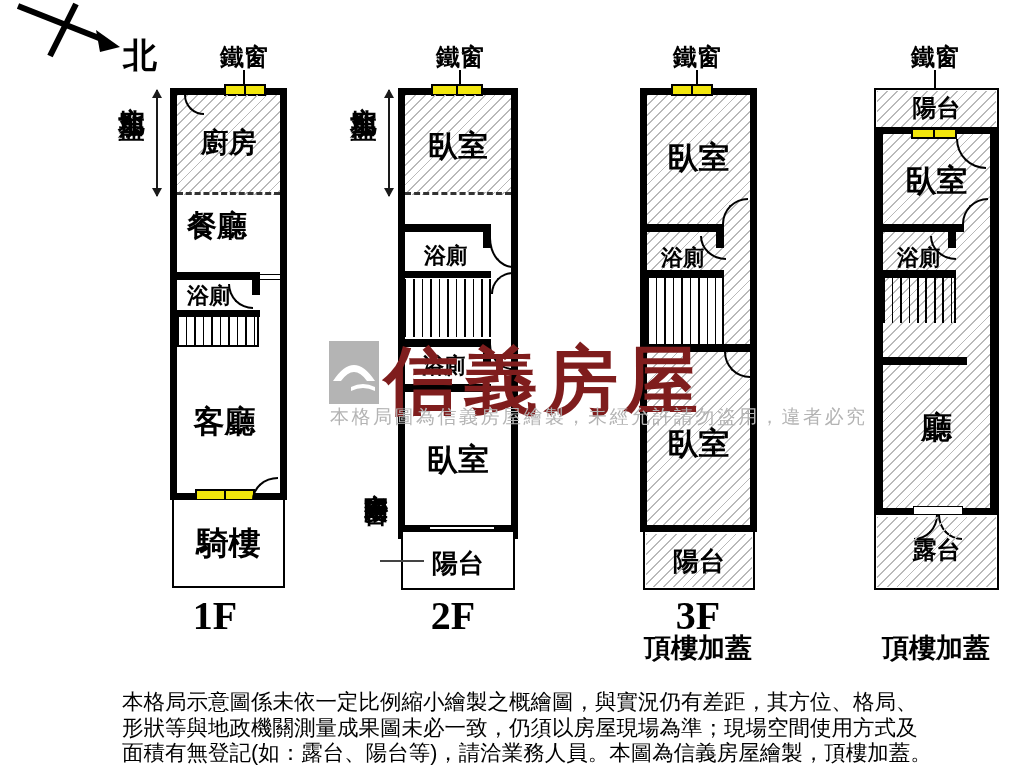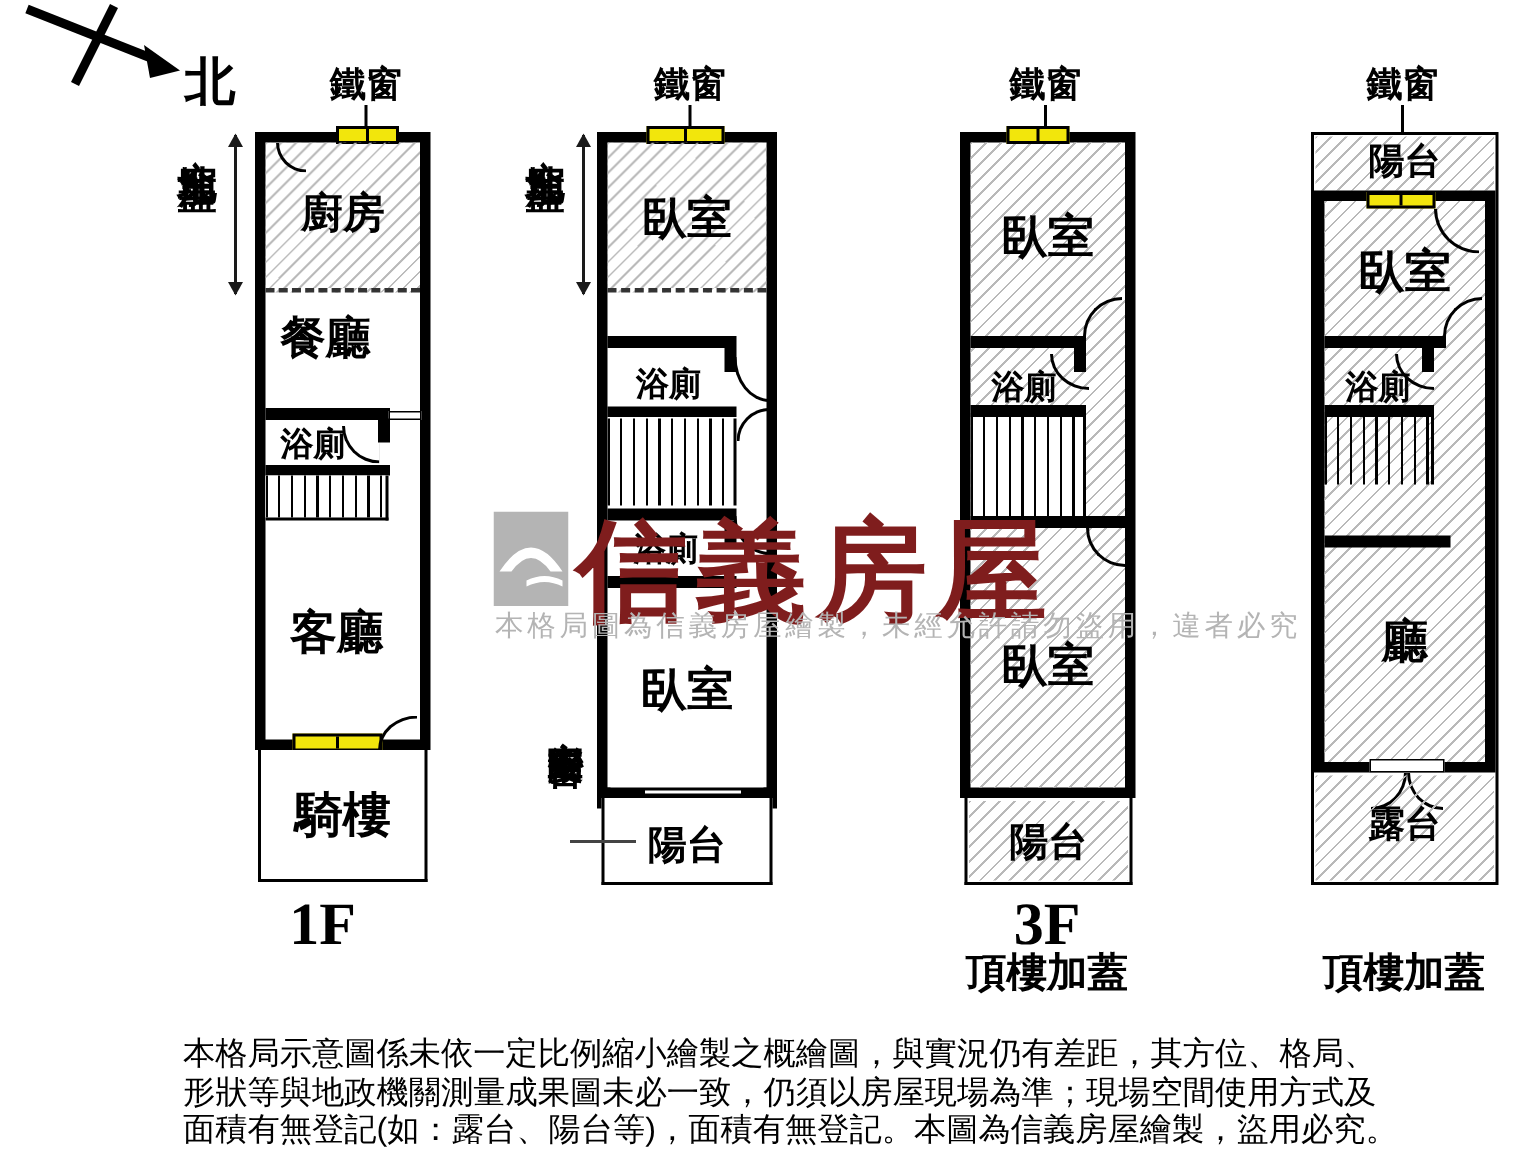--- a/index.html
+++ b/index.html
@@ -97,20 +97,21 @@
 
   <div class="rlabel" style="left:405px;top:444px;width:106px;font-size:31px;">臥室</div>
   <div class="pivot" style="left:398px;top:525px;width:9px;height:14px;"></div>
   <div class="pivot" style="left:509px;top:525px;width:9px;height:14px;"></div>
   <div class="abs" style="left:430px;top:527px;width:64px;height:2px;background:#fff;"></div>
   <div class="thinrect" style="left:401px;top:532px;width:114px;height:58px;border-top:none;"></div>
   <div class="rlabel" style="left:401px;top:550px;width:114px;font-size:26px;">陽台</div>
 
   <div class="vtext" style="left:360px;top:474px;font-size:24px;height:130px;letter-spacing:2px;">室內變陽台</div>
   <div class="abs" style="left:380px;top:560px;width:44px;height:2px;background:#444;"></div>
+  <div class="floorlab" style="left:418px;top:592px;width:70px;">2F</div>
 
   <div class="rlabel" style="left:665px;top:45px;width:64px;font-size:24px;">鐵窗</div>
   <div class="leader" style="left:696px;top:70px;width:2px;height:17px;"></div>
 
   <div class="wallrect" style="left:640px;top:88px;width:117px;height:444px;"></div>
   <div class="hatch" style="left:647px;top:95px;width:103px;height:430px;"></div>
   <div class="win" style="left:671px;top:84px;width:42px;height:12px;"></div>
   <div class="rlabel" style="left:647px;top:142px;width:103px;font-size:31px;">臥室</div>
 
   <div class="qarc tl" style="left:722px;top:198px;width:26px;height:26px;"></div>
@@ -164,16 +165,16 @@
     <rect x="0" y="0" width="50" height="63" fill="#b4b4b4"></rect>
     <path d="M4 40 Q25 8 46 40 L38 40 Q25 22 12 40 Z" fill="#ffffff"></path>
     <path d="M22 46 Q34 40 46 46 L46 50 Q34 44 22 50 Z" fill="#ffffff"></path>
   </svg>
   <div class="wm-brand" style="left:384px;top:332px;">信義房屋</div>
   <div class="wm-notice" style="left:330px;top:404px;">本格局圖為信義房屋繪製，未經允許請勿盜用，違者必究</div>
 
   <div class="abs" style="left:122px;top:690px;width:810px;">
     <div class="disc">本格局示意圖係未依一定比例縮小繪製之概繪圖，與實況仍有差距，其方位、格局、</div>
     <div class="disc">形狀等與地政機關測量成果圖未必一致，仍須以房屋現場為準；現場空間使用方式及</div>
-    <div class="disc">面積有無登記(如：露台、陽台等)，面積有無登記。本圖為信義房屋繪製，盜用必究。</div>
+    <div class="disc">面積有無登記(如：露台、陽台等)，請洽業務人員。本圖為信義房屋繪製，頂樓加蓋。</div>
   </div>
 
 </div>
 
 </body></html>

